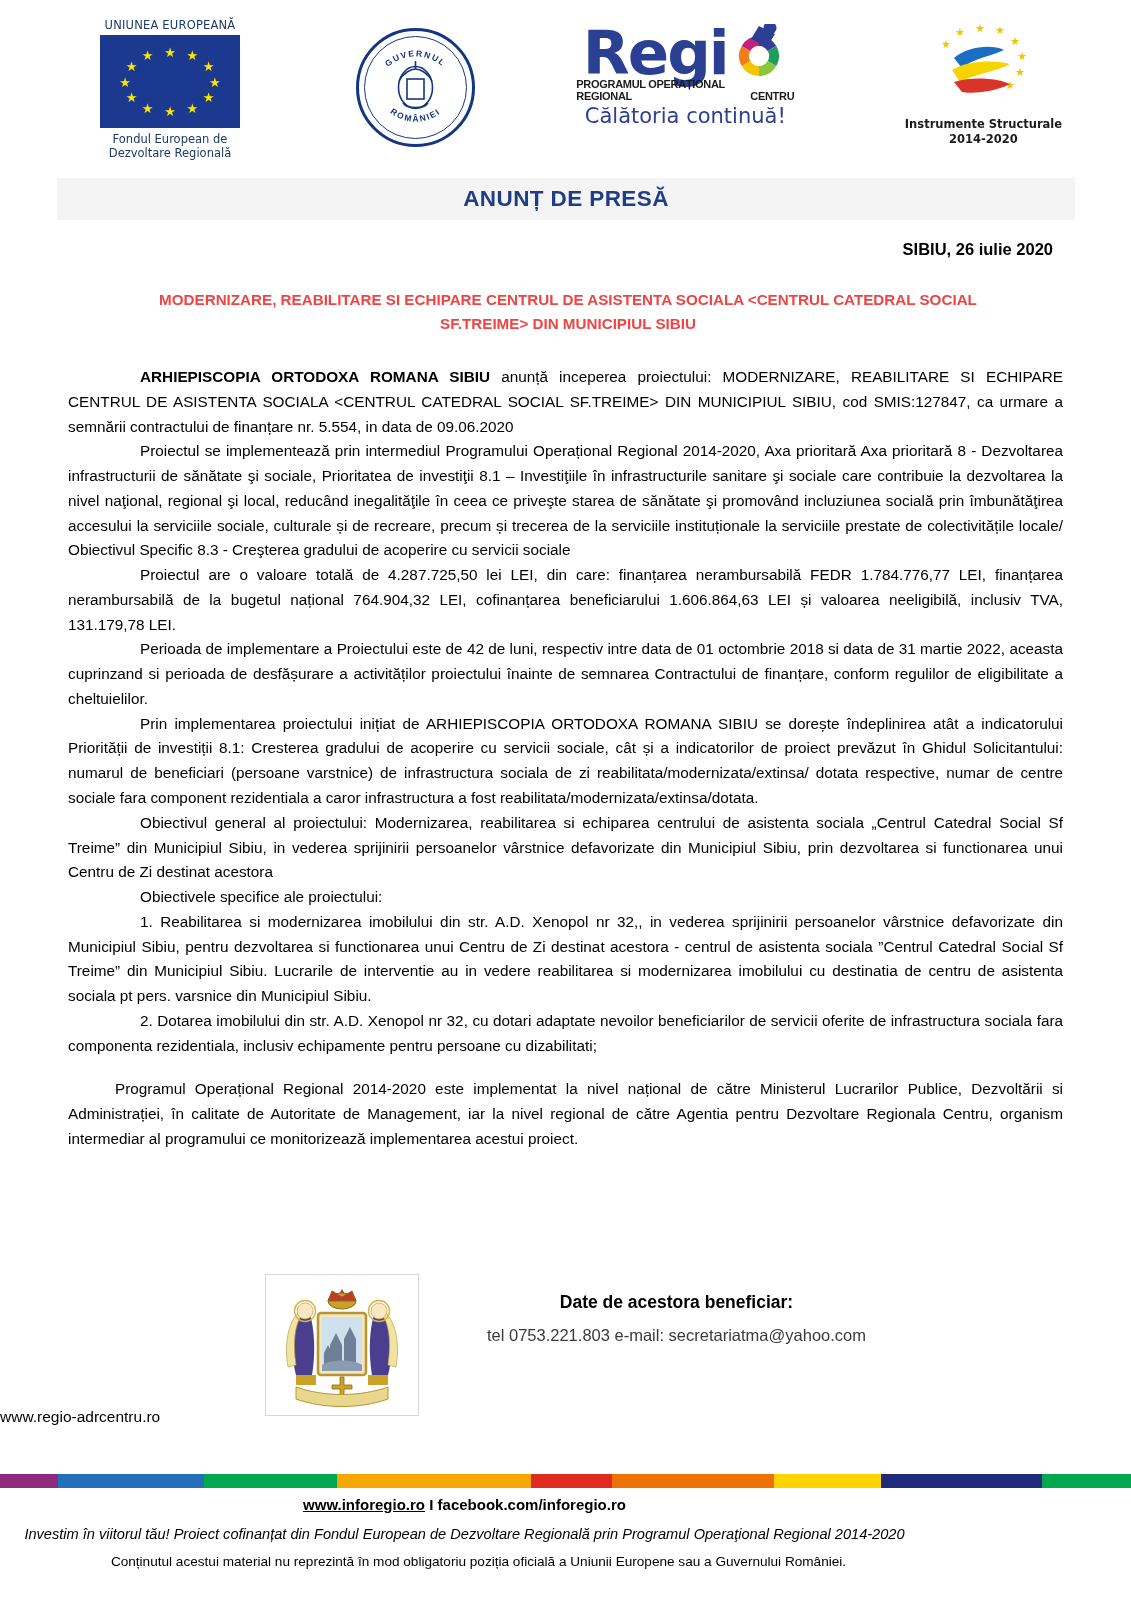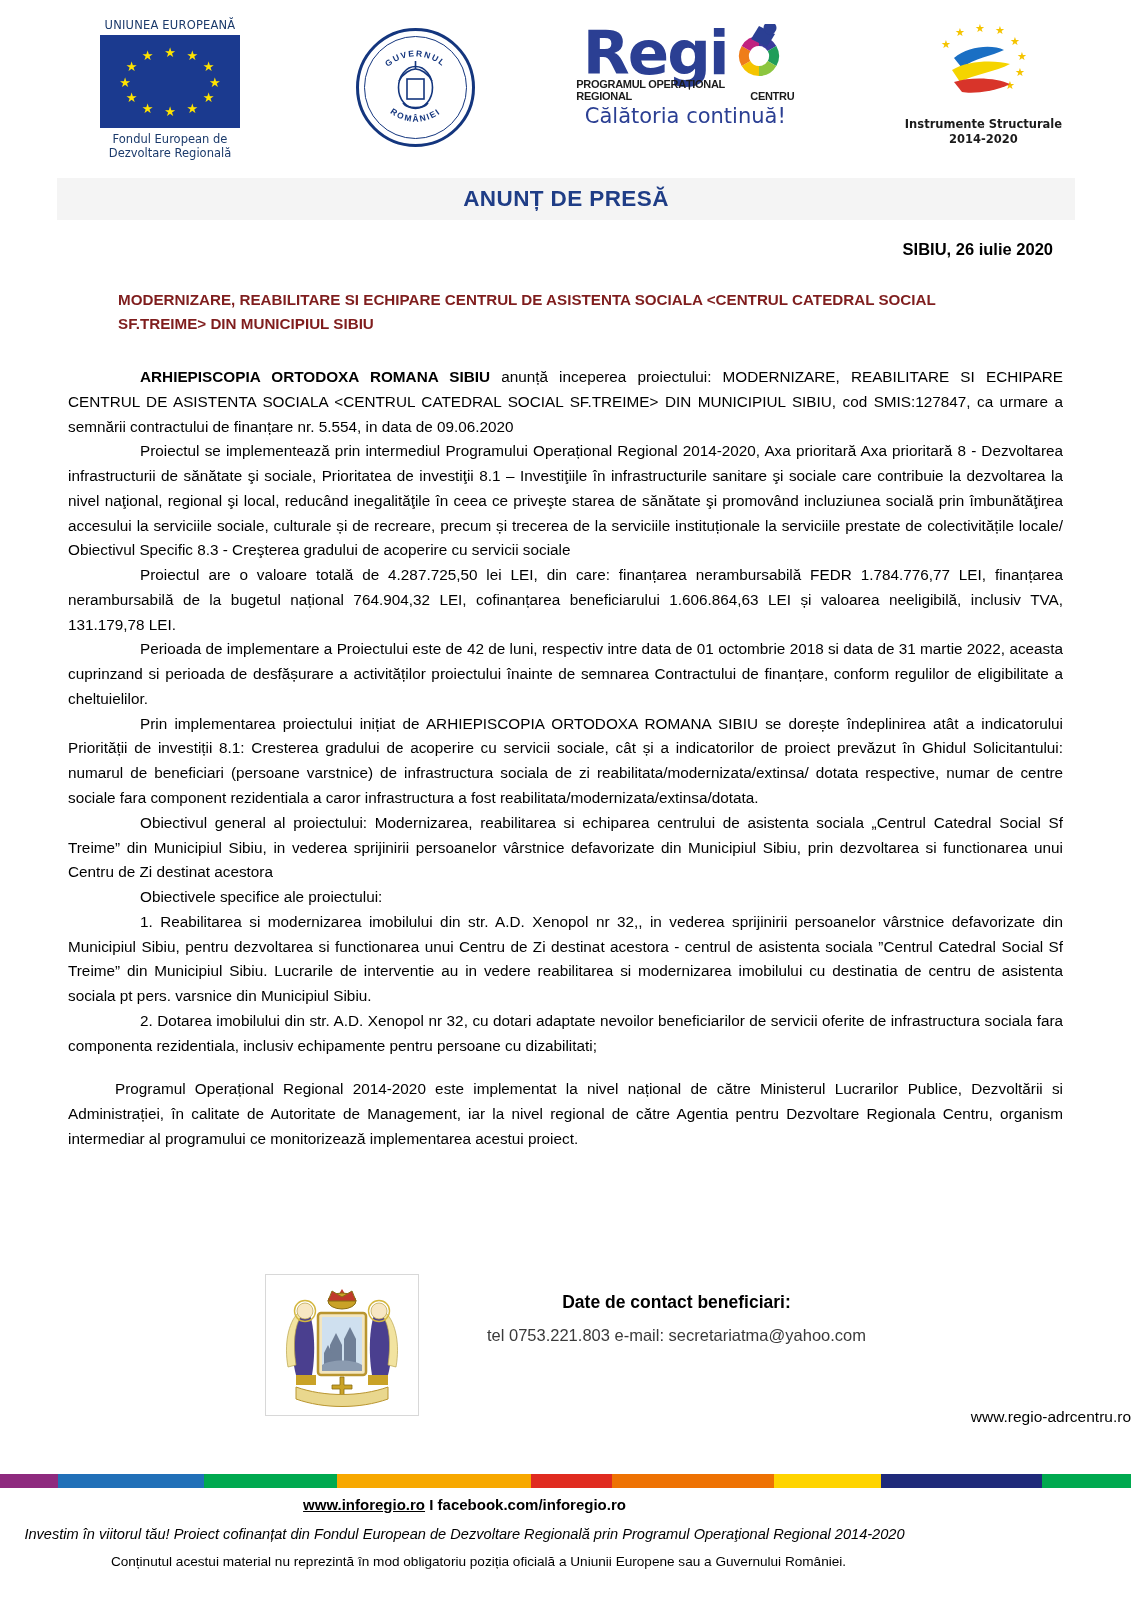--- a/index.html
+++ b/index.html
@@ -118,21 +118,21 @@
   .dateline{
     position:absolute;top:240px;right:78px;
     font-size:16.5px;font-weight:bold;color:#000;
     font-family:"Liberation Sans", sans-serif;
   }
 
   
   .proj-title{
     position:absolute;top:288px;left:118px;width:900px;
     font-size:15.2px;font-weight:bold;line-height:1.55;
-    text-align:left;color:#7f1d1d;
+    text-align:center;color:#ef4444;
     font-family:"Liberation Sans", sans-serif;
   }
 
   
   .body-text{
     position:absolute;top:365px;left:68px;width:995px;
     font-size:15.3px;line-height:1.62;text-align:justify;
     color:#000;font-family:"Liberation Sans", sans-serif;
   }
   .body-text p{margin:0;text-indent:72px;}
@@ -151,21 +151,21 @@
   .contact-info{text-align:center;padding-top:18px;}
   .contact-title{
     font-size:17.5px;font-weight:bold;color:#000;margin-bottom:9px;
     font-family:"Liberation Sans", sans-serif;
   }
   .contact-line{
     font-size:16.5px;color:#3a3a3a;line-height:1.65;
     font-family:"Liberation Sans", sans-serif;
   }
   .site-line{
-    position:absolute;top:1408px;left:0;width:1131px;text-align:right;
+    position:absolute;top:1408px;left:0;width:1131px;text-align:left;
     font-size:15.5px;color:#000;font-family:"Liberation Sans", sans-serif;
   }
 
   
   .color-bar{
     position:absolute;top:1474px;left:0;width:1131px;height:14px;display:flex;
   }
   .color-bar span{display:block;height:100%;}
 
   
@@ -343,21 +343,21 @@
           <path d="M58,96 L58,78 L62,70 L66,78 L66,96 Z"></path>
         </g>
         <path d="M56,96 L96,96 L96,90 C88,84 64,84 56,90 Z" fill="#8b9bb0"></path>
 
         <path d="M74,102 h4 v8 h8 v4 h-8 v12 h-4 v-12 h-8 v-4 h8 Z" fill="#c9a227" stroke="#8a6d12" stroke-width="0.8"></path>
 
         <path d="M30,112 C58,122 94,122 122,112 L122,124 C94,134 58,134 30,124 Z" fill="#e9d78e" stroke="#b9952f"></path>
       </svg>
     </div>
     <div class="contact-info">
-      <div class="contact-title">Date de contact beneficiari:</div>
+      <div class="contact-title">Date de acestora beneficiar:</div>
       <div class="contact-line">tel  0753.221.803 e-mail: secretariatma@yahoo.com</div>
     </div>
   </div>
 
   <div class="site-line">www.regio-adrcentru.ro</div>
 
   <div class="color-bar">
       <span style="background: rgb(142, 42, 126); width: 6.2%;"></span>
       <span style="background: rgb(33, 112, 184); width: 15.4%;"></span>
       <span style="background: rgb(0, 169, 79); width: 14.2%;"></span>

